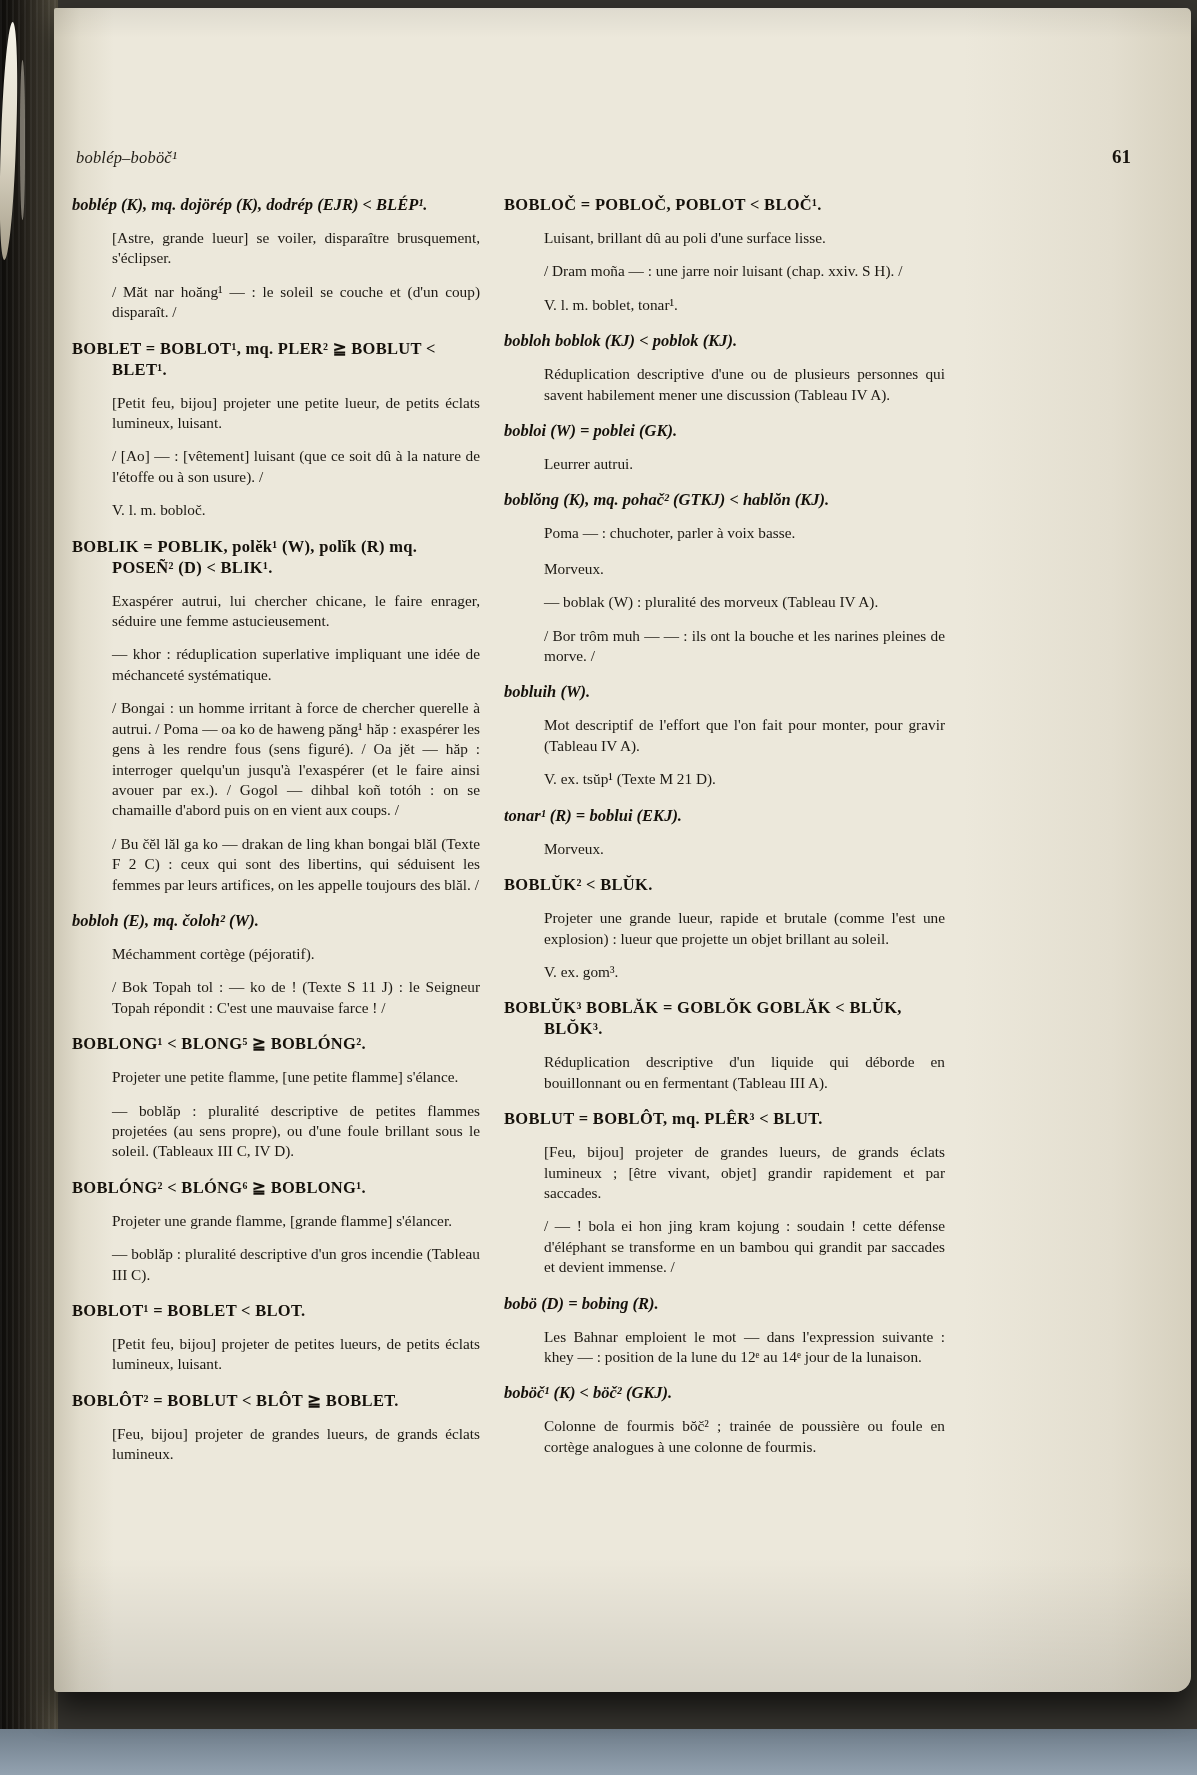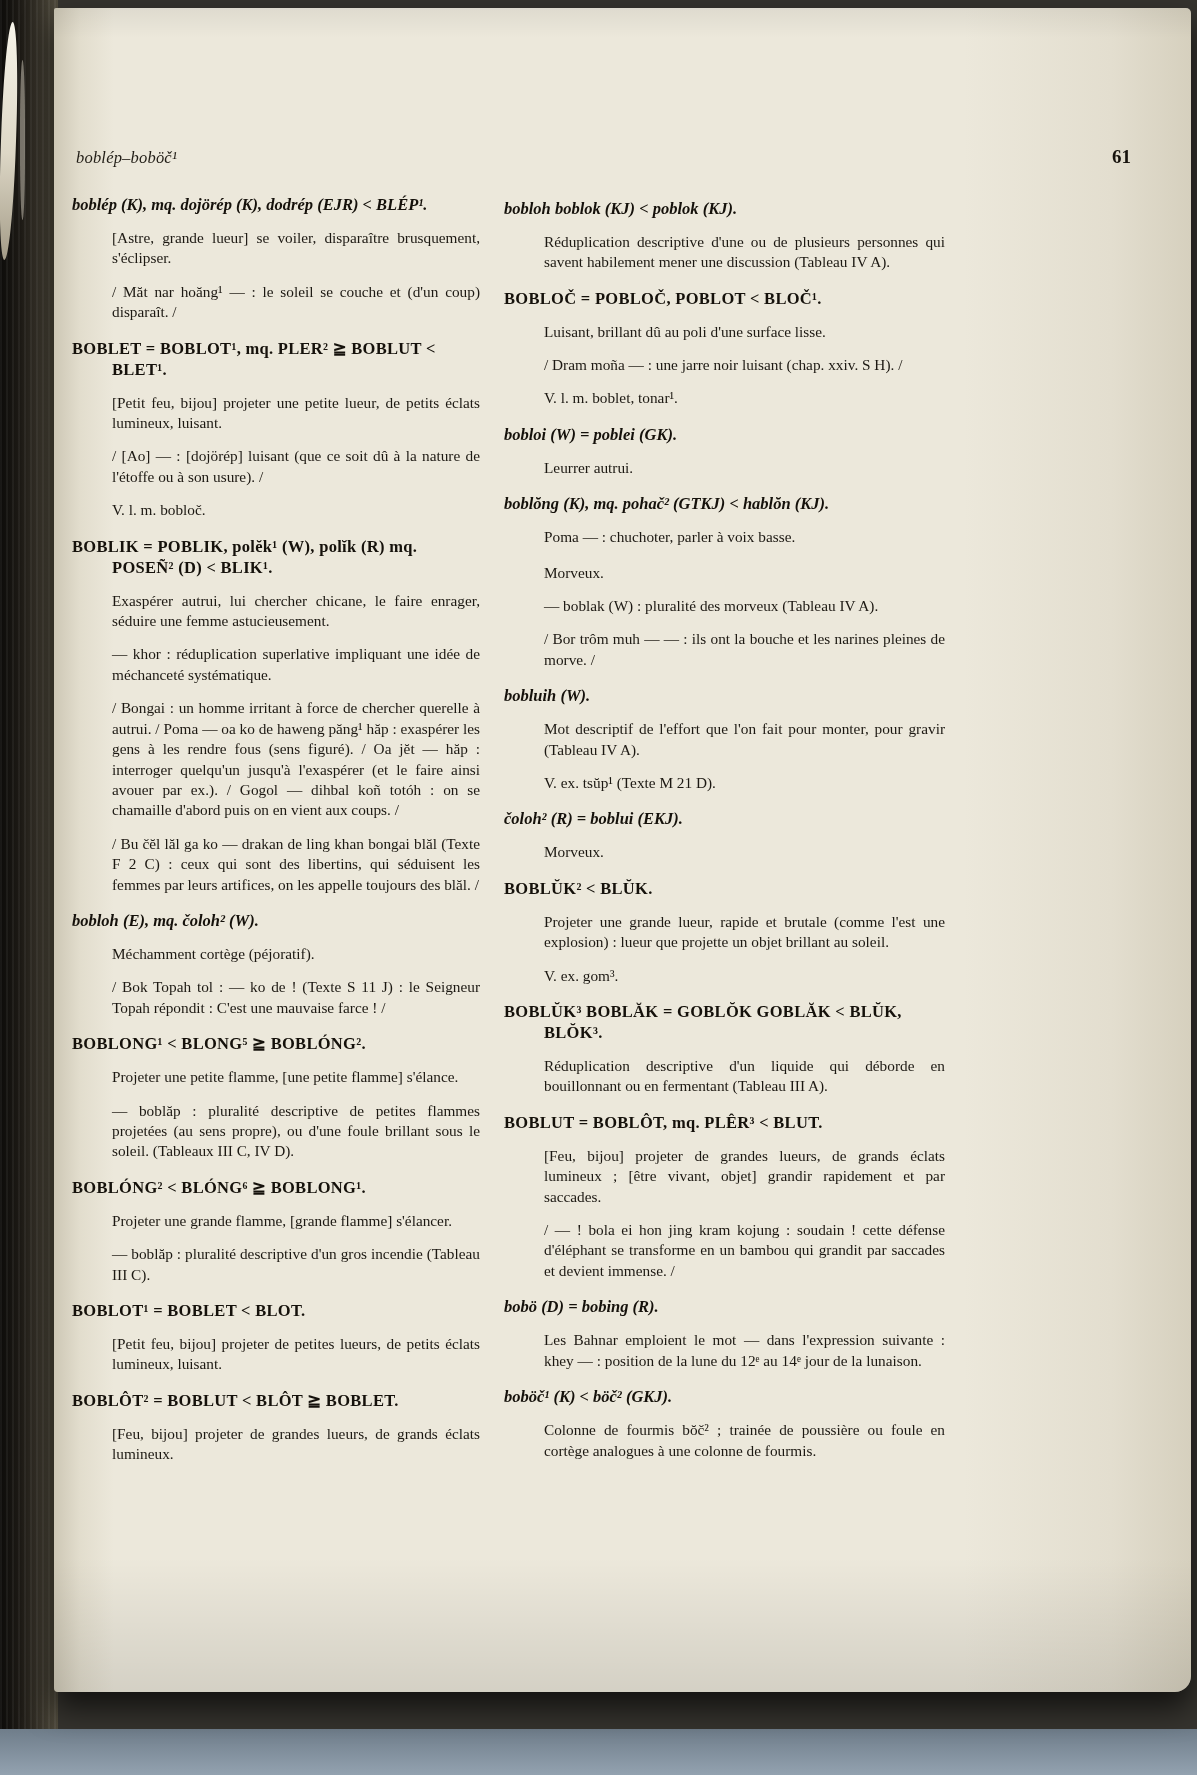--- a/index.html
+++ b/index.html
@@ -57,21 +57,21 @@
     position:absolute; left:22px; top:140px;
     font-style:italic; font-size:16.5px; letter-spacing:.2px; color:#221e17;
   }
   .page-number {
     position:absolute; left:1058px; top:138px;
     font-weight:bold; font-size:19px; color:#17130d;
   }
 
   .columns {
     position:absolute; left:18px; top:186px; width:884px;
-    display:flex; align-items:center;
+    display:flex; align-items:flex-start;
   }
   .col.left  { width:408px; }
   .divider   { width:1px; background:#2c2a25; margin-left:11px; margin-right:12px; }
   .col.right { width:441px; }
 
   .entry + .entry { margin-top:15px; }
   .head {
     font-size:16.5px; line-height:21px;
     padding-left:40px; text-indent:-40px;
     margin-bottom:5px; color:#15110b;
@@ -106,21 +106,21 @@
     <div class="columns">
       <div class="col left" id="col-left">
           <div class="entry">
             <p class="head lc">boblép (K), mq. dojörép (K), dodrép (EJR) &lt; BLÉP¹.</p>
             <p class="bodyp">[Astre, grande lueur] se voiler, disparaître brusquement, s'éclipser.</p>
             <p class="bodyp">/ Măt nar hoăng¹ — : le soleil se couche et (d'un coup) disparaît. /</p>
           </div>
           <div class="entry">
             <p class="head caps">BOBLET = BOBLOT¹, mq. PLER² ≧ BOBLUT &lt; BLET¹.</p>
             <p class="bodyp">[Petit feu, bijou] projeter une petite lueur, de petits éclats lumineux, luisant.</p>
-            <p class="bodyp">/ [Ao] — : [dojörép] luisant (que ce soit dû à la nature de l'étoffe ou à son usure). /</p>
+            <p class="bodyp">/ [Ao] — : [vêtement] luisant (que ce soit dû à la nature de l'étoffe ou à son usure). /</p>
             <p class="bodyp">V. l. m. bobloč.</p>
           </div>
           <div class="entry">
             <p class="head caps">BOBLIK = POBLIK, polĕk¹ (W), polĭk (R) mq. POSEÑ² (D) &lt; BLIK¹.</p>
             <p class="bodyp">Exaspérer autrui, lui chercher chicane, le faire enrager, séduire une femme astucieusement.</p>
             <p class="bodyp">— khor : réduplication superlative impliquant une idée de méchanceté systématique.</p>
             <p class="bodyp">/ Bongai : un homme irritant à force de chercher querelle à autrui. / Poma — oa ko de haweng păng¹ hăp : exaspérer les gens à les rendre fous (sens figuré). / Oa jĕt — hăp : interroger quelqu'un jusqu'à l'exaspérer (et le faire ainsi avouer par ex.). / Gogol — dihbal koñ totóh : on se chamaille d'abord puis on en vient aux coups. /</p>
             <p class="bodyp">/ Bu čĕl lăl ga ko — drakan de ling khan bongai blăl (Texte F 2 C) : ceux qui sont des libertins, qui séduisent les femmes par leurs artifices, on les appelle toujours des blăl. /</p>
           </div>
           <div class="entry">
@@ -143,49 +143,49 @@
             <p class="bodyp">[Petit feu, bijou] projeter de petites lueurs, de petits éclats lumineux, luisant.</p>
           </div>
           <div class="entry">
             <p class="head caps">BOBLÔT² = BOBLUT &lt; BLÔT ≧ BOBLET.</p>
             <p class="bodyp">[Feu, bijou] projeter de grandes lueurs, de grands éclats lumineux.</p>
           </div>
         </div>
       <div class="divider"></div>
       <div class="col right" id="col-right">
           <div class="entry">
-            <p class="head lc">bobloh boblok (KJ) &lt; poblok (KJ).</p>
-            <p class="bodyp">Réduplication descriptive d'une ou de plusieurs personnes qui savent habilement mener une discussion (Tableau IV A).</p>
-          </div>
-          <div class="entry">
             <p class="head caps">BOBLOČ = POBLOČ, POBLOT &lt; BLOČ¹.</p>
             <p class="bodyp">Luisant, brillant dû au poli d'une surface lisse.</p>
             <p class="bodyp">/ Dram moña — : une jarre noir luisant (chap. xxiv. S H). /</p>
             <p class="bodyp">V. l. m. boblet, tonar¹.</p>
           </div>
           <div class="entry">
+            <p class="head lc">bobloh boblok (KJ) &lt; poblok (KJ).</p>
+            <p class="bodyp">Réduplication descriptive d'une ou de plusieurs personnes qui savent habilement mener une discussion (Tableau IV A).</p>
+          </div>
+          <div class="entry">
             <p class="head lc">bobloi (W) = poblei (GK).</p>
             <p class="bodyp">Leurrer autrui.</p>
           </div>
           <div class="entry">
             <p class="head lc">boblŏng (K), mq. pohač² (GTKJ) &lt; hablŏn (KJ).</p>
             <p class="bodyp">Poma — : chuchoter, parler à voix basse.</p>
           </div>
           <div class="entry">
             <p class="bodyp">Morveux.</p>
             <p class="bodyp">— boblak (W) : pluralité des morveux (Tableau IV A).</p>
             <p class="bodyp">/ Bor trôm muh — — : ils ont la bouche et les narines pleines de morve. /</p>
           </div>
           <div class="entry">
             <p class="head lc">bobluih (W).</p>
             <p class="bodyp">Mot descriptif de l'effort que l'on fait pour monter, pour gravir (Tableau IV A).</p>
             <p class="bodyp">V. ex. tsŭp¹ (Texte M 21 D).</p>
           </div>
           <div class="entry">
-            <p class="head lc">čoloh² (R) = boblui (EKJ).</p>
+            <p class="head lc">tonar¹ (R) = boblui (EKJ).</p>
             <p class="bodyp">Morveux.</p>
           </div>
           <div class="entry">
             <p class="head caps">BOBLŬK² &lt; BLŬK.</p>
             <p class="bodyp">Projeter une grande lueur, rapide et brutale (comme l'est une explosion) : lueur que projette un objet brillant au soleil.</p>
             <p class="bodyp">V. ex. gom³.</p>
           </div>
           <div class="entry">
             <p class="head caps">BOBLŬK³ BOBLĂK = GOBLŎK GOBLĂK &lt; BLŬK, BLŎK³.</p>
             <p class="bodyp">Réduplication descriptive d'un liquide qui déborde en bouillonnant ou en fermentant (Tableau III A).</p>

